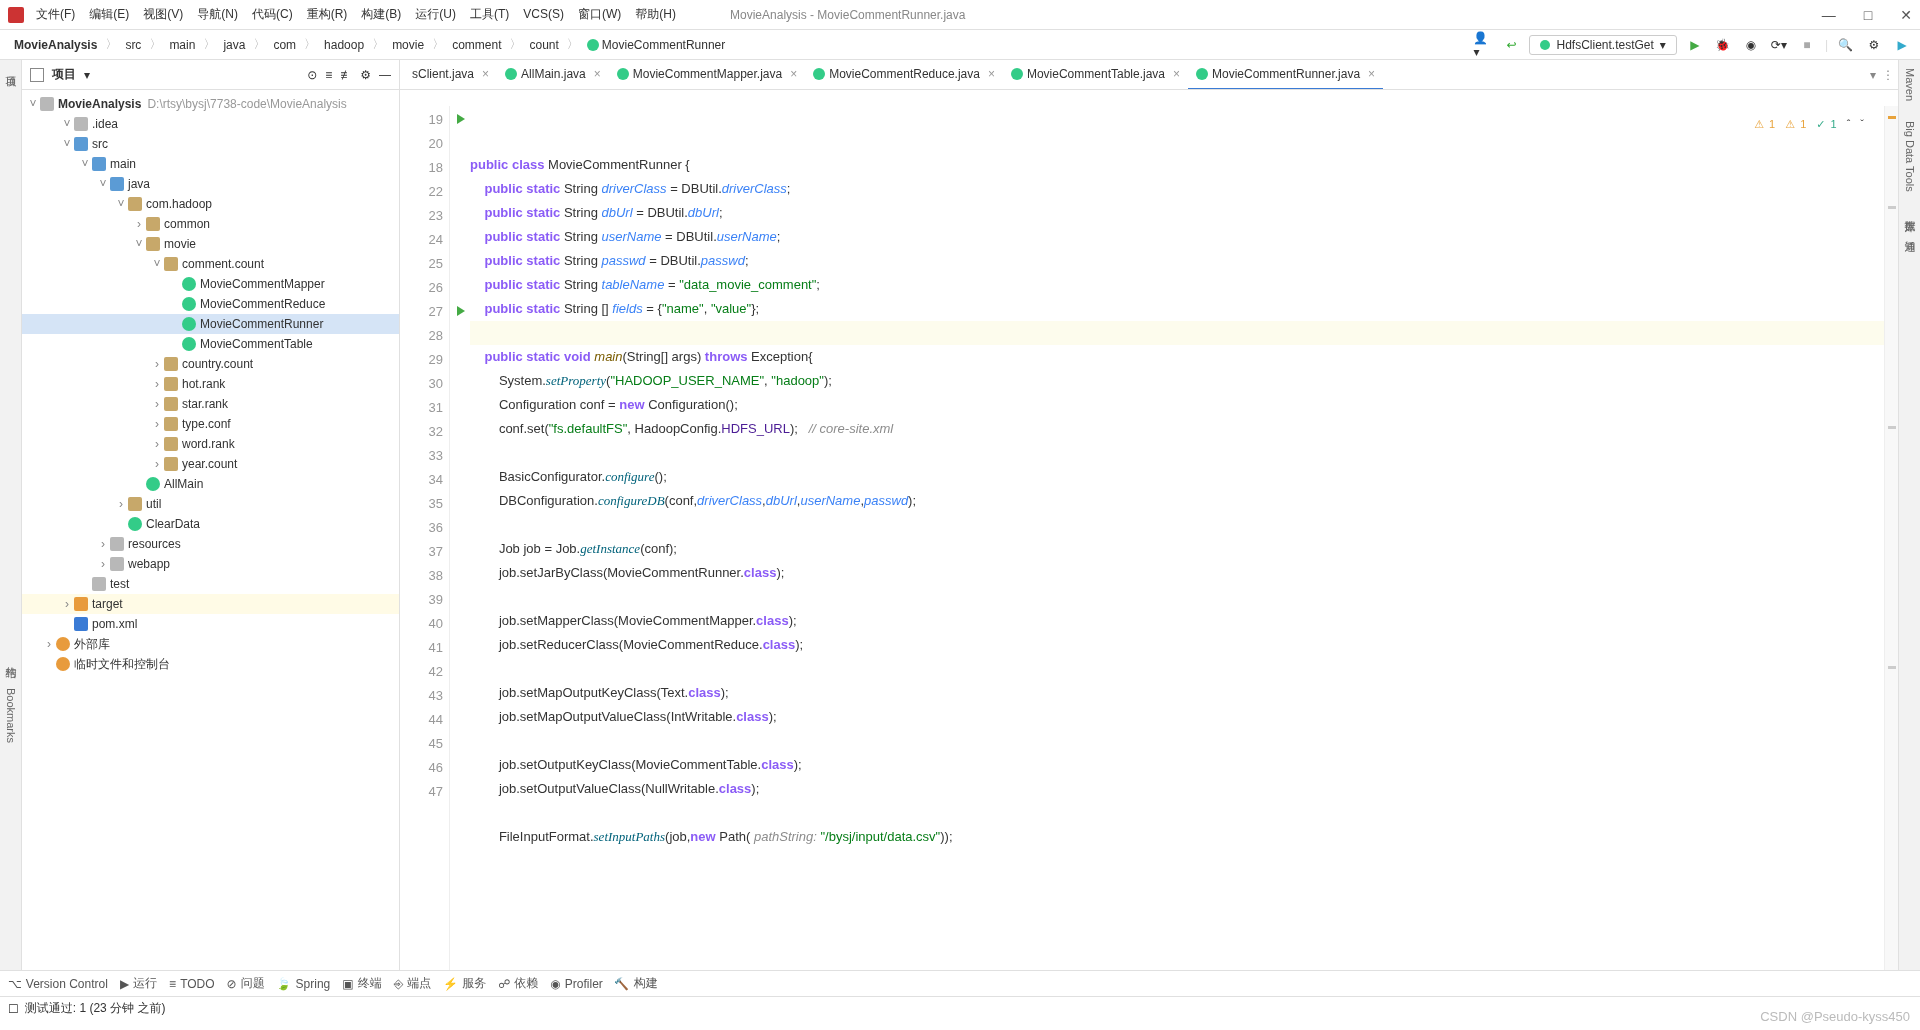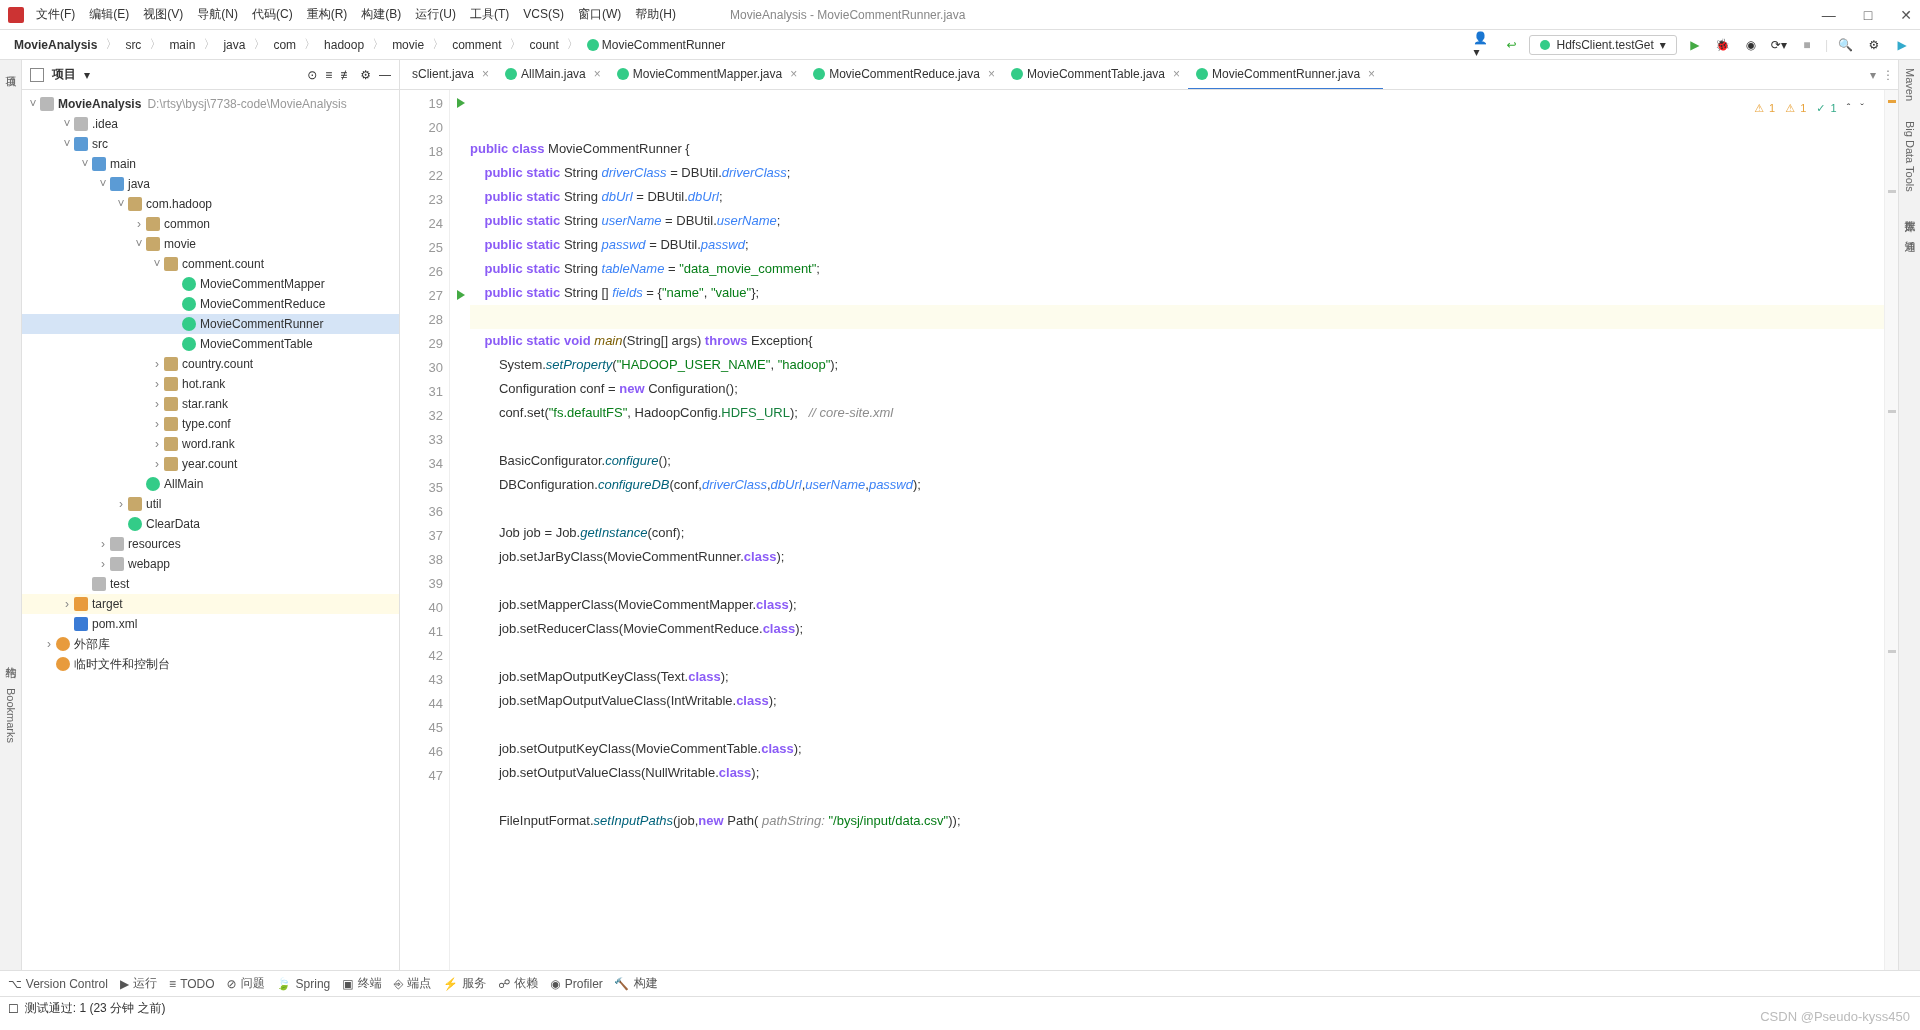--- a/index.html
+++ b/index.html
@@ -42,36 +42,36 @@
 .fico.m { background:#3a7bd5; }
 .tree-row .lbl { }
 .tree-row .path { color:#999; margin-left:6px; }
 .editor { flex:1; display:flex; flex-direction:column; }
 .tabs { height:30px; display:flex; align-items:center; border-bottom:1px solid #e0e0e0; padding:0 4px; overflow:hidden; }
 .tab { display:flex; align-items:center; padding:0 8px; height:30px; gap:4px; border-bottom:2px solid transparent; }
 .tab.active { border-bottom:2px solid #3a7bd5; }
 .tab .c-ico { width:12px; height:12px; background:#3c8; border-radius:50%; }
 .tab .x { color:#999; margin-left:4px; }
 .tabs .tab-ctl { margin-left:auto; display:flex; gap:6px; color:#888; }
-.code-area { flex:1; display:flex; position:relative; }
+.code-area { flex:1; display:flex; position:relative;margin-top:16px; }
 .gutter { width:50px; background:#fff; text-align:right; padding-top:2px; color:#999; font-family:Consolas,monospace; font-size:13px; border-right:1px solid #eee; }
 .gutter div { height:24px; line-height:24px; padding-right:6px; position:relative; }
 .gutter .run-ico { position:absolute; right:-16px; top:6px; width:0; height:0; border-left:8px solid #4a4; border-top:5px solid transparent; border-bottom:5px solid transparent; }
 .indicators { position:absolute; top:6px; right:30px; display:flex; gap:10px; font-size:11px; align-items:center; z-index:5; background:#fff; padding:2px 4px; }
 .ind { display:flex; align-items:center; gap:2px; }
 .code { flex:1; padding-top:2px; font-family:Consolas,monospace; font-size:13px; white-space:pre; overflow:hidden; padding-left:20px; }
 .code div { height:24px; line-height:24px; }
 .code .hl-line { background:#fdfced; }
 .k { color:#8b5cf6;font-weight:bold; }
 .fi { color:#3b82f6; font-style:italic; }
 .s { color:#067d17; }
-.fn { color:#00627a; font-style:italic; }
+.fn { color:#00627a; font-style:italic;font-family:Liberation Serif, serif; }
 .fn2 { color:#7a5c00; font-style:italic; }
 .cm { color:#8c8c8c; font-style:italic; }
-.id { color:#15803d; }
+.id { color:#4c1d95; }
 .scrollmap { width:14px; background:#f8f8f8; border-left:1px solid #eee; position:relative; }
 .scrollmap .mark { position:absolute; width:8px; height:3px; left:3px; }
 .bottom-bar { height:26px; border-top:1px solid #e0e0e0; display:flex; align-items:center; padding:0 8px; gap:12px; }
 .bottom-bar .btn { display:flex; align-items:center; gap:4px; color:#555; }
 .status { height:24px; border-top:1px solid #e0e0e0; display:flex; align-items:center; padding:0 8px; }
 .status .right { margin-left:auto; color:#888; }
 .watermark { position:absolute; bottom:6px; right:10px; color:#bbb; font-size:13px; }
 </style>
 </head>
 <body>

